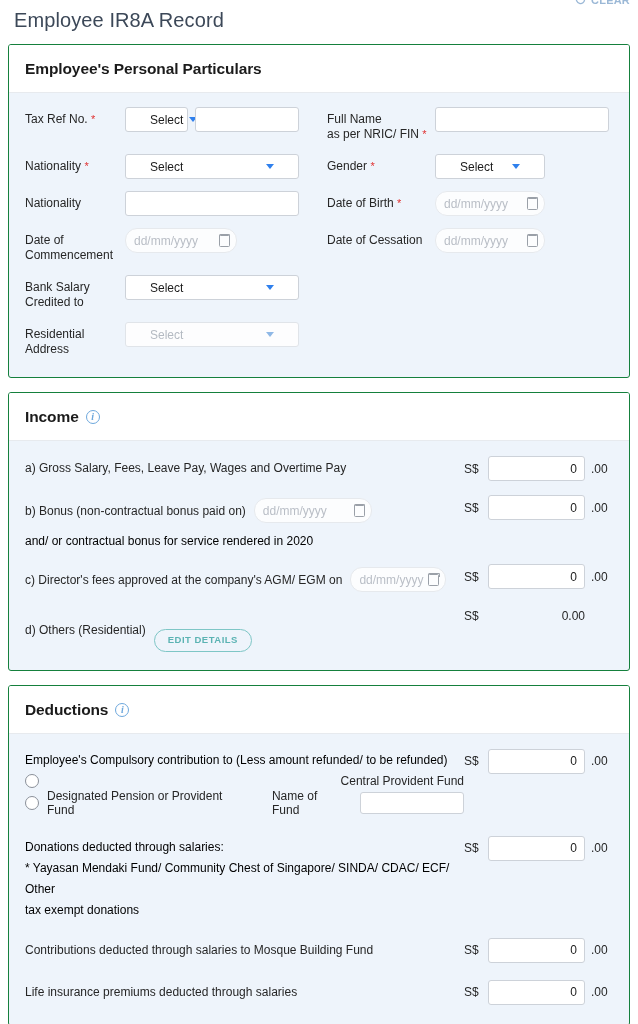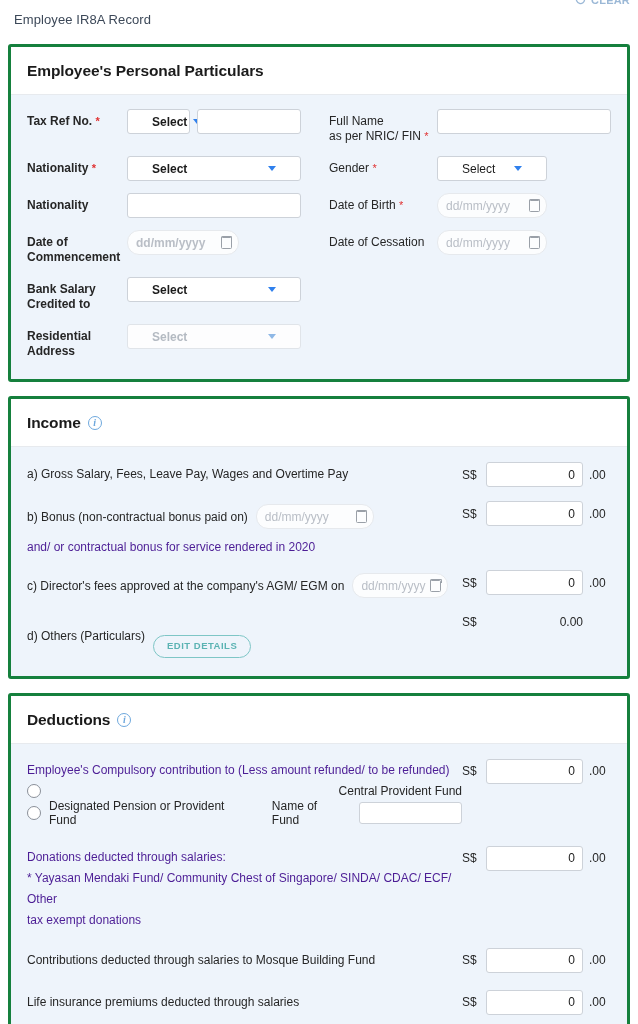--- a/index.html
+++ b/index.html
@@ -12,21 +12,21 @@
     overflow: hidden;
   }
 
   
   .topbar {
     position: relative;
     height: 44px;
     padding: 6px 14px 0 14px;
   }
   .page-title {
-    font-size: 13px;
+    font-size: 20px;
     font-weight: 400;
     color: #3c4858;
     letter-spacing: .1px;
     line-height: 28px;
   }
   .clear-link {
     position: absolute;
     right: 8px;
     top: -7px;
     display: flex;
@@ -36,21 +36,21 @@
     font-weight: 700;
     color: #4a7fb5;
     opacity: .55;
     letter-spacing: .2px;
   }
   .clear-link .ci { width: 13px; height: 13px; }
 
   
   .card {
     margin: 0 8px 14px 8px;
-    border: 3px solid #15803d;
+    border: 1px solid #15803d;
     border-radius: 3px;
     background: #eef4fb;
     overflow: hidden;
   }
   .card-head {
     background: #ffffff;
     padding: 15px 16px 14px 16px;
     border-bottom: 1px solid #e7eaee;
     display: flex;
     align-items: center;
@@ -146,21 +146,21 @@
     height: 3px;
     border-top: 1.2px solid #9aa0a8;
     border-left: 1.2px solid #9aa0a8;
     border-right: 1.2px solid #9aa0a8;
     border-radius: 1.5px 1.5px 0 0;
   }
 
   
   .pp-row { display: flex; margin-bottom: 12px; }
   .pp-col { display: flex; align-items: flex-start; }
-  .pp-col.left  { width: 302px; flex: none; font-weight: bold; }
+  .pp-col.left  { width: 302px; flex: none; }
   .pp-col.right { flex: 1; }
   .pp-col .lbl { padding-top: 5px; }
   .pp-col.left  .lbl { width: 100px; flex: none; }
   .pp-col.right .lbl { width: 108px; flex: none; }
 
   
   .fin-row {
     display: flex;
     align-items: flex-start;
     margin-bottom: 13px;
@@ -236,21 +236,21 @@
   }
   .radio-line .rl { font-size: 12px; color: #262626; }
   .fund-label { font-size: 12px; color: #262626; margin-left: 22px; }
   .fund-input {
     width: 110px; height: 22px;
     border: 1px solid #cdd2d9;
     border-radius: 3px;
     background: #fff;
     margin-left: 8px;
   }
-  .block-text { font-size: 12px; line-height: 21px; color: #4c1d95; padding-top:2px; }
+  .block-text { font-size: 12px; line-height: 21px; color: #000000; padding-top:2px; }
 </style>
 </head>
 <body>
 
 <div class="topbar">
   <div class="page-title">Employee IR8A Record</div>
   <div class="clear-link">
     <svg class="ci" viewBox="0 0 16 16">
       <path d="M13 8a5 5 0 1 1-1.6-3.7" fill="none" stroke="#4a7fb5" stroke-width="1.6"></path>
       <path d="M12.6 1.6v3.2H9.4" fill="none" stroke="#4a7fb5" stroke-width="1.6"></path>
@@ -414,21 +414,21 @@
       </div>
       <div class="amt">
         <span class="cur">S$</span>
         <span class="num">0</span>
         <span class="dec">.00</span>
       </div>
     </div>
 
     <div class="fin-row" style="margin-bottom:2px">
       <div class="fin-text">
-        <span>d) Others (Particulars)</span>
+        <span>d) Others (Residential)</span>
         <button class="pill-btn">EDIT DETAILS</button>
       </div>
       <div class="amt readonly">
         <span class="cur">S$</span>
         <span class="plain">0.00</span>
         <span class="dec"></span>
       </div>
     </div>
 
   </div>

